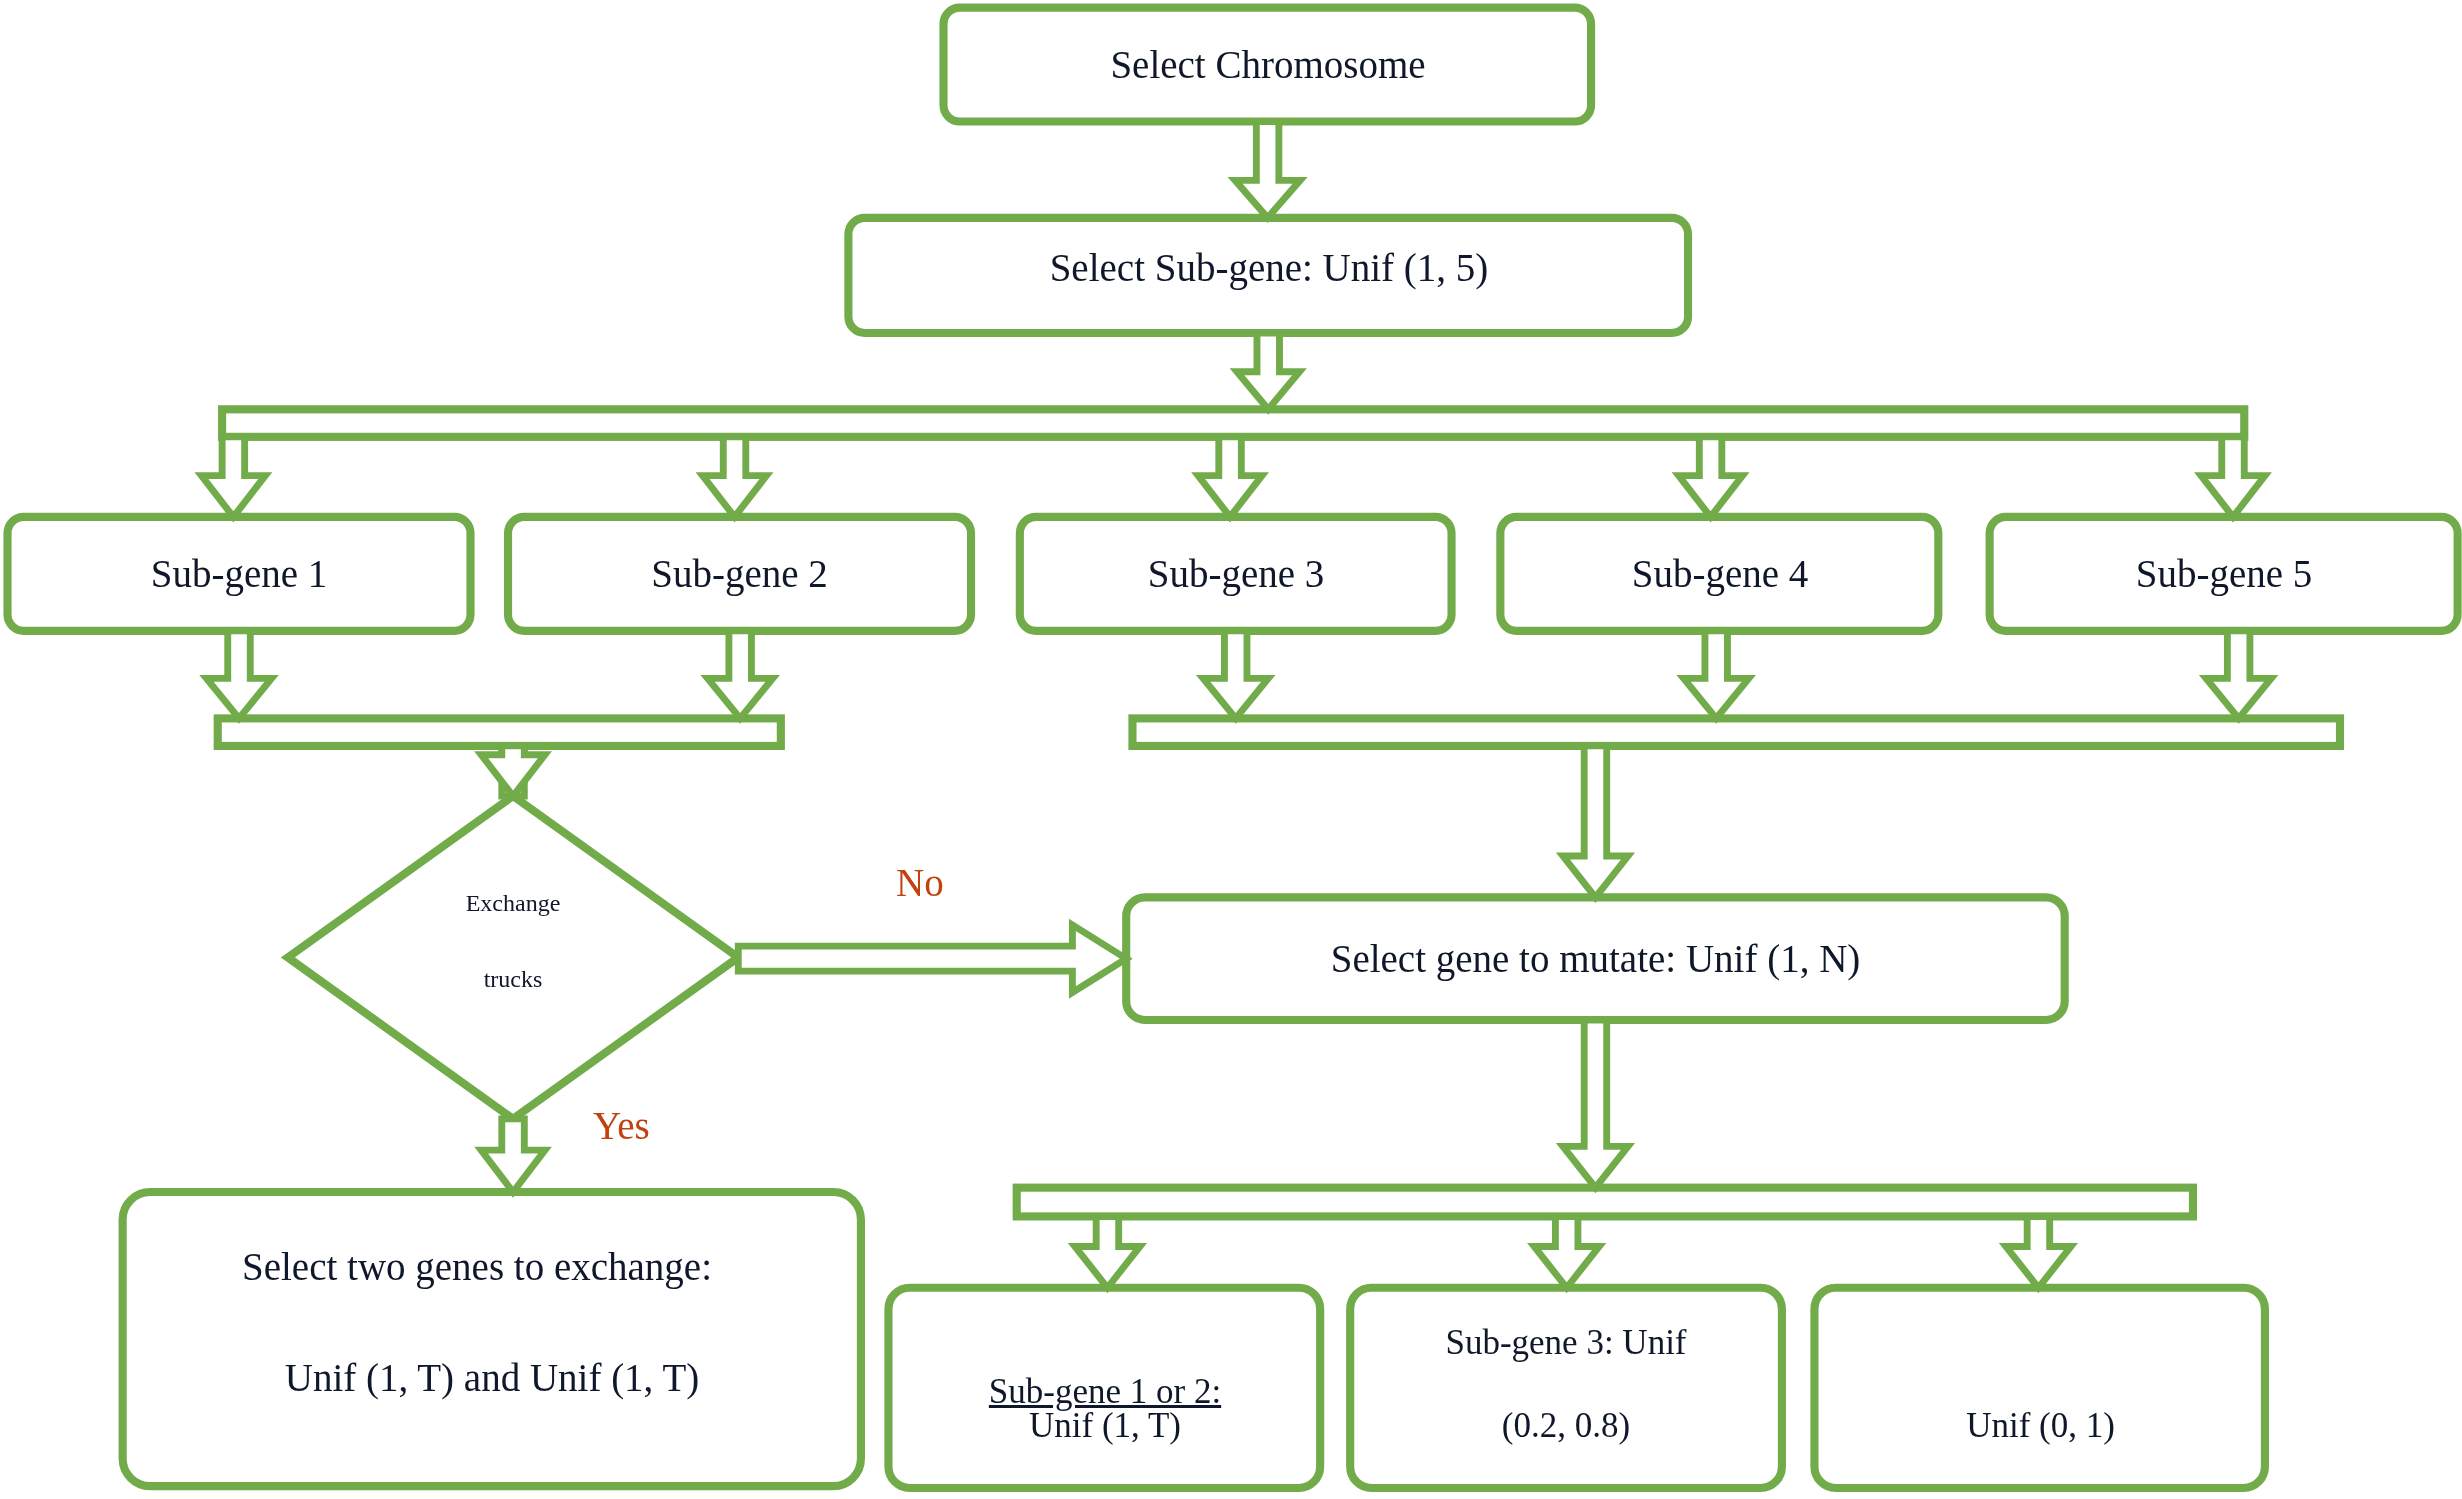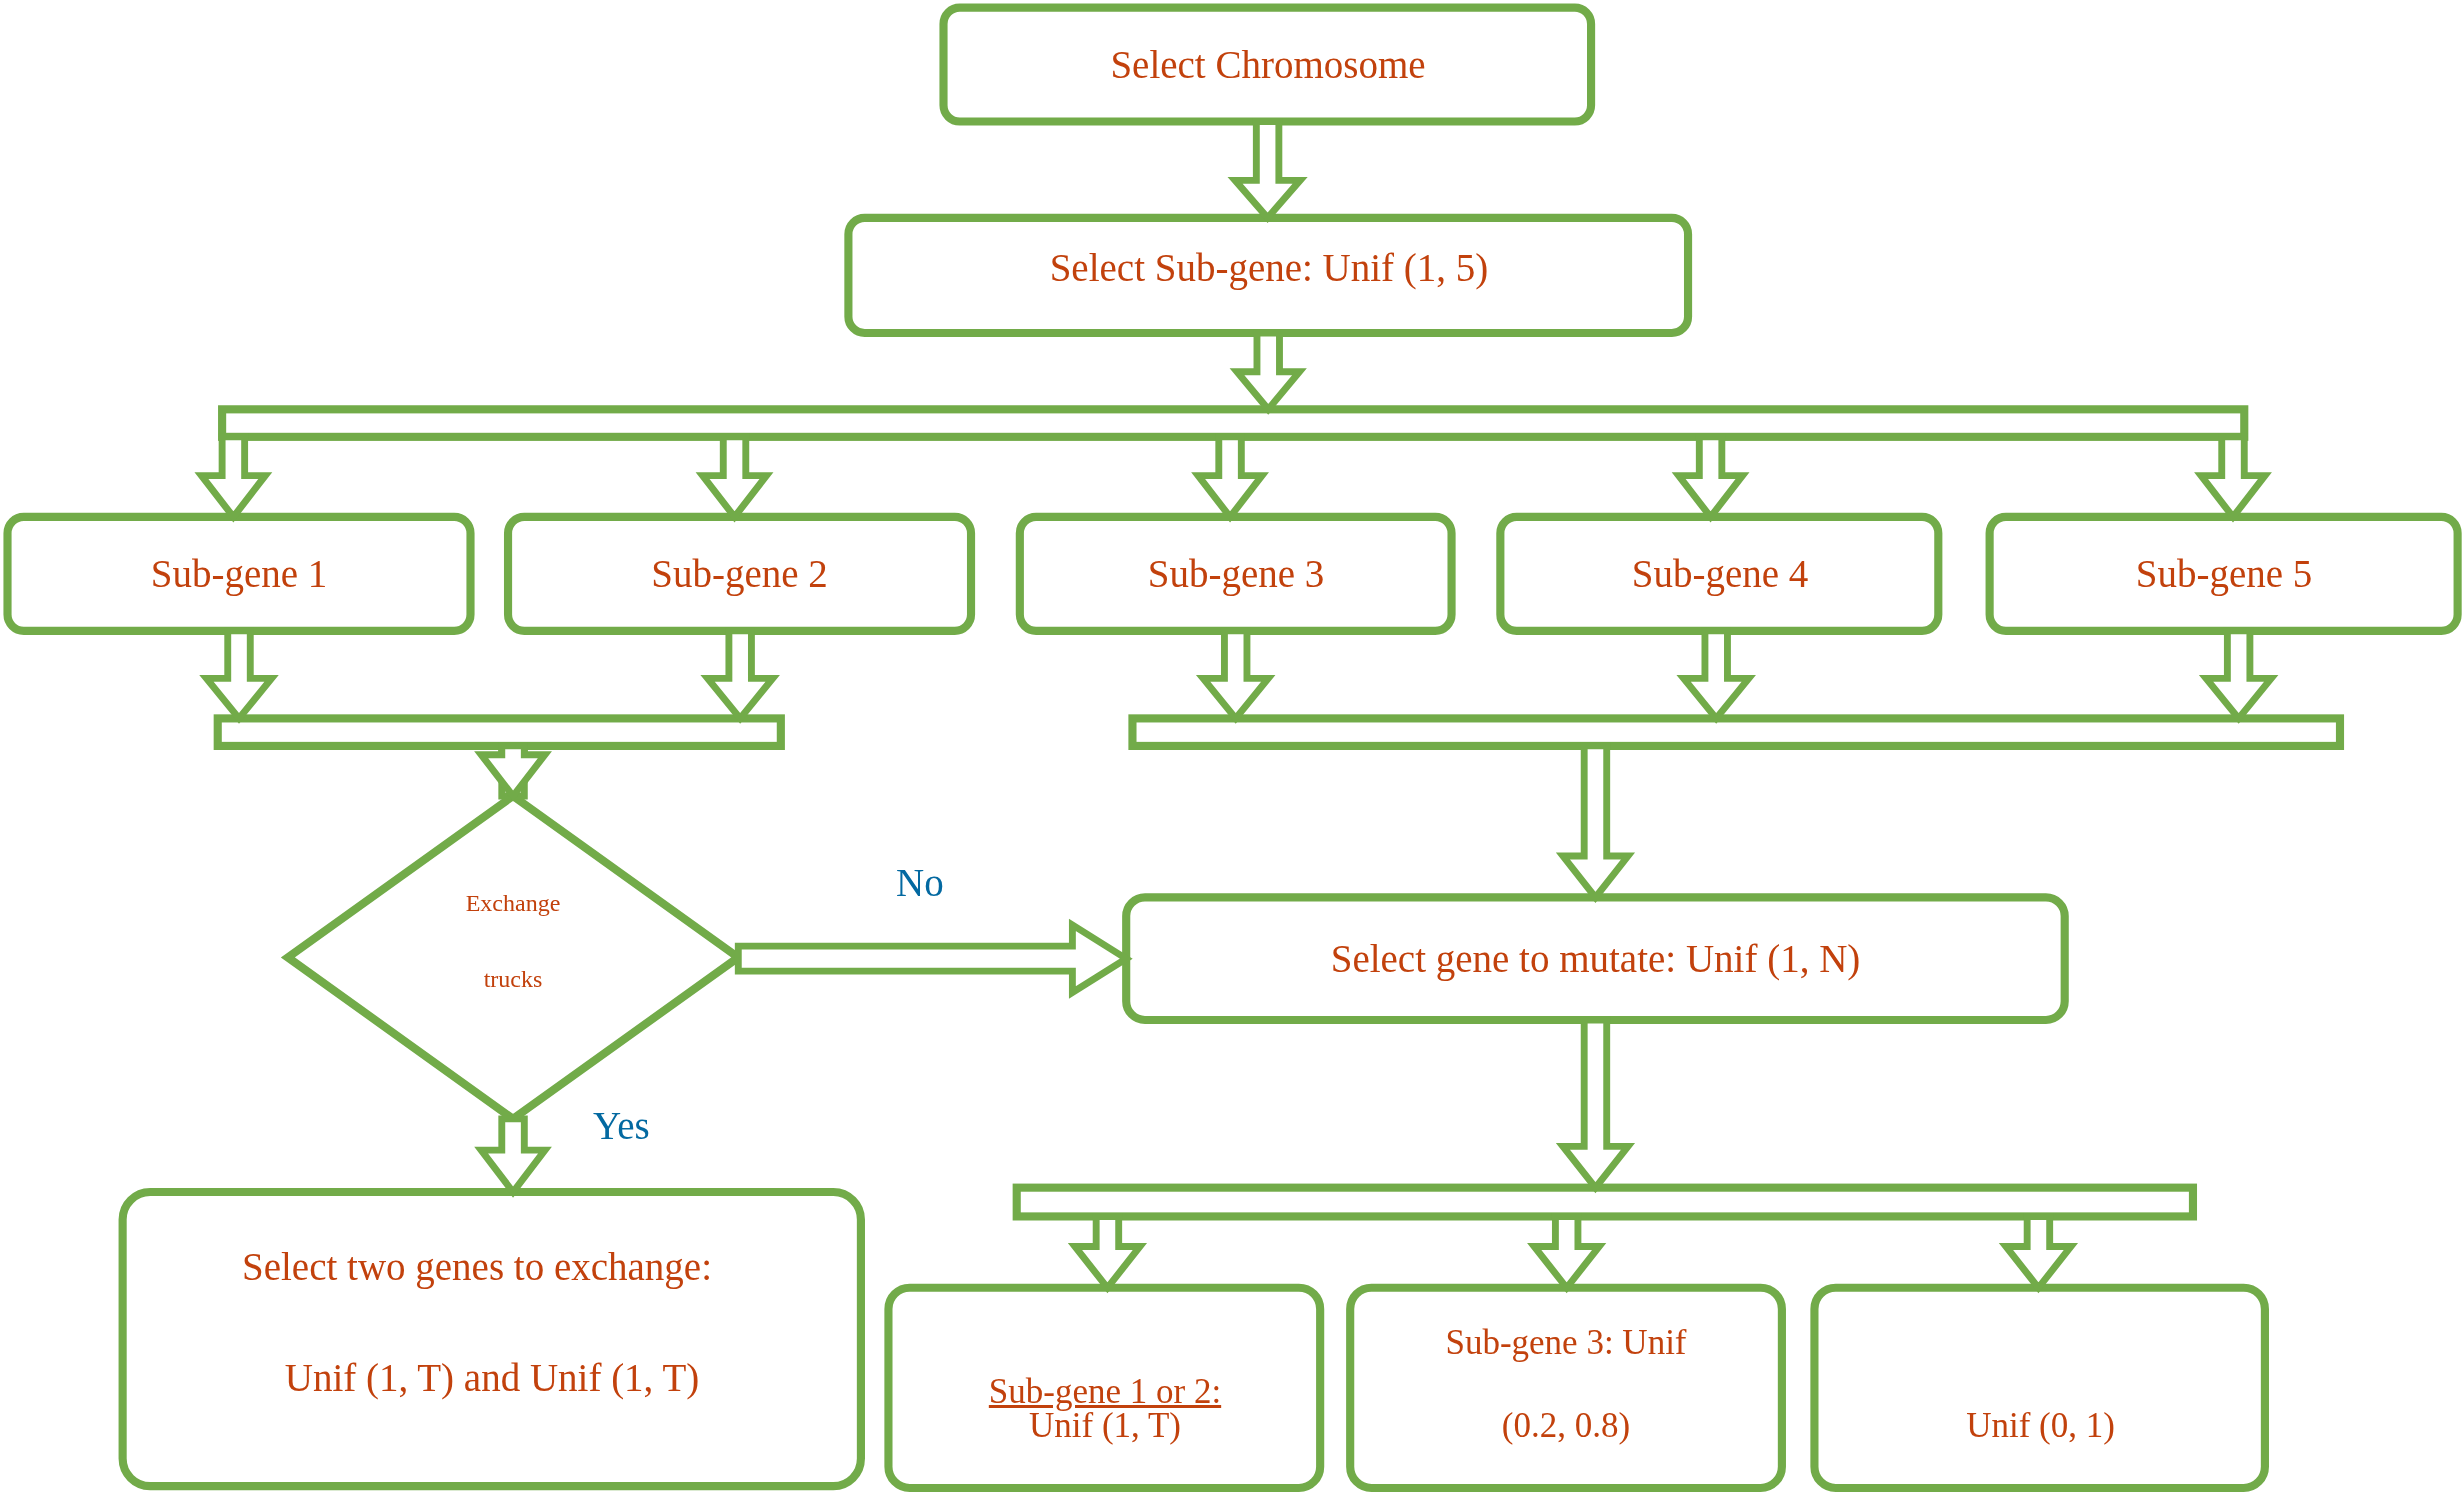--- a/index.html
+++ b/index.html
@@ -8,28 +8,28 @@
     width:2462px;height:1500px;
     background:#ffffff;
     overflow:hidden;
     font-family:"Liberation Serif", "DejaVu Serif", serif;
   }
   svg.layer{position:absolute;left:0;top:0;width:2462px;height:1500px;}
   .node-label{
     position:absolute;
     display:flex;align-items:center;justify-content:center;
     text-align:center;
-    color:#c2410c;
+    color:#0f172a;
     line-height:1.28;
     pointer-events:none;
     font-family:"Liberation Serif","DejaVu Serif",serif;
   }
   .edge-label{
     position:absolute;
-    color:#0369a1;
+    color:#c2410c;
     font-family:"Liberation Serif","DejaVu Serif",serif;
     white-space:nowrap;
   }
   .f-lg{font-size:39px;}
   .f-md{font-size:24px;}
   .f-sm{font-size:35px;}
 </style>
 </head>
 <body>
 

